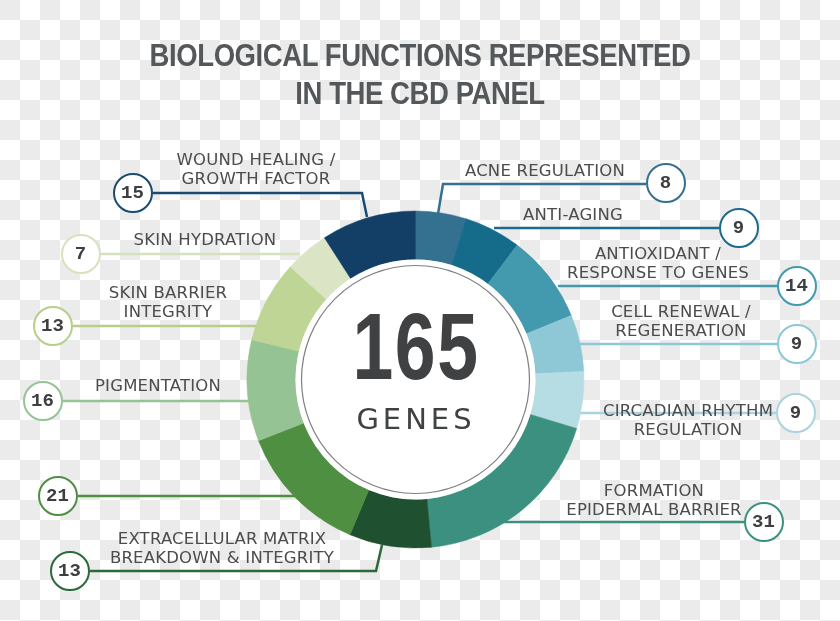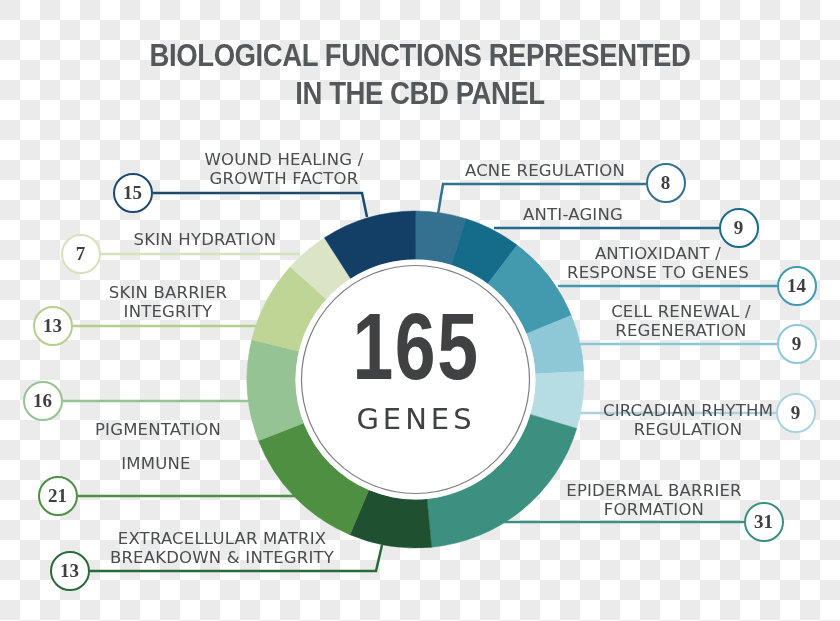--- a/index.html
+++ b/index.html
@@ -25,21 +25,21 @@
     .lbl {
       position: absolute; color: #4a4c4e; font-family: "DejaVu Sans", sans-serif;
       font-size: 16.5px; line-height: 19px; text-align: center; white-space: nowrap;
       letter-spacing: 0.2px;
     }
     .lbl div { white-space: nowrap; }
     .badge {
       position: absolute; width: 36px; height: 36px; border-radius: 50%;
       border: 2.5px solid #1a4a70; background: #ffffff;
       display: flex; align-items: center; justify-content: center;
-      font-family: Liberation Serif, serif; font-weight: bold; font-size: 19px;
+      font-family: Liberation Mono, monospace; font-weight: bold; font-size: 19px;
       color: #3d3f41; box-sizing: content-box;
     }
     .center-num {
       position: absolute; left: 315px; top: 300px; width: 202px; text-align: center;
       font-family: "Liberation Sans", sans-serif; font-weight: bold; font-size: 94px;
       line-height: 94px; color: #3f4143; transform: scaleX(0.78); transform-origin: 101px 0;
       letter-spacing: 2px;
     }
     .center-unit {
       position: absolute; left: 315px; top: 396px; width: 202px; text-align: center;
@@ -116,59 +116,58 @@
       <span>9</span>
     </div>
     <div class="lbl" style="top: 372px; left: 688px; transform: translateX(-50%); margin-top: 29px;">
       <div>CIRCADIAN RHYTHM</div>
       <div>REGULATION</div>
     </div>
     <div class="badge" style="left: 775.5px; top: 392.5px; border-color: rgb(169, 212, 221);">
       <span>9</span>
     </div>
     <div class="lbl" style="top: 481px; left: 654px; transform: translateX(-50%);">
+      <div>FORMATION</div>
       <div>EPIDERMAL BARRIER</div>
-      <div>FORMATION</div>
     </div>
     <div class="badge" style="left: 743.5px; top: 501.5px; border-color: rgb(60, 144, 128);">
       <span>31</span>
     </div>
     <div class="lbl" style="top: 529px; left: 222px; transform: translateX(-50%);">
       <div>EXTRACELLULAR MATRIX</div>
       <div>BREAKDOWN &amp; INTEGRITY</div>
     </div>
     <div class="badge" style="left: 49.5px; top: 550.5px; border-color: rgb(42, 106, 58);">
       <span>13</span>
     </div>
     <div class="lbl" style="top: 454px; left: 156px; transform: translateX(-50%);">
-      <div>IMMUNE</div>
     </div>
     <div class="badge" style="left: 37.5px; top: 475.5px; border-color: rgb(79, 143, 66);">
       <span>21</span>
     </div>
-    <div class="lbl" style="top: 376px; left: 158px; transform: translateX(-50%); margin-top: 44px;">
+    <div class="lbl" style="top: 376px; left: 158px; transform: translateX(-50%);">
       <div>PIGMENTATION</div>
     </div>
     <div class="badge" style="left: 22.5px; top: 380.5px; border-color: rgb(150, 195, 147);">
       <span>16</span>
     </div>
     <div class="lbl" style="top: 283px; left: 168px; transform: translateX(-50%);">
       <div>SKIN BARRIER</div>
       <div>INTEGRITY</div>
     </div>
     <div class="badge" style="left: 32.5px; top: 305.5px; border-color: rgb(181, 207, 138);">
       <span>13</span>
     </div>
     <div class="lbl" style="top: 230px; left: 205px; transform: translateX(-50%);">
       <div>SKIN HYDRATION</div>
     </div>
     <div class="badge" style="left: 60.5px; top: 233.5px; border-color: rgb(213, 226, 189);">
       <span>7</span>
     </div>
-    <div class="lbl" style="top: 150px; left: 256px; transform: translateX(-50%); margin-left: 28px;">
+    <div class="lbl" style="top: 150px; left: 256px; transform: translateX(-50%);">
       <div>WOUND HEALING /</div>
       <div>GROWTH FACTOR</div>
     </div>
     <div class="badge" style="left: 112.5px; top: 172.5px; border-color: rgb(26, 74, 112);">
       <span>15</span>
     </div>
   </div>
 
 <div class="center-num">165</div>
 <div class="center-unit">GENES</div>

